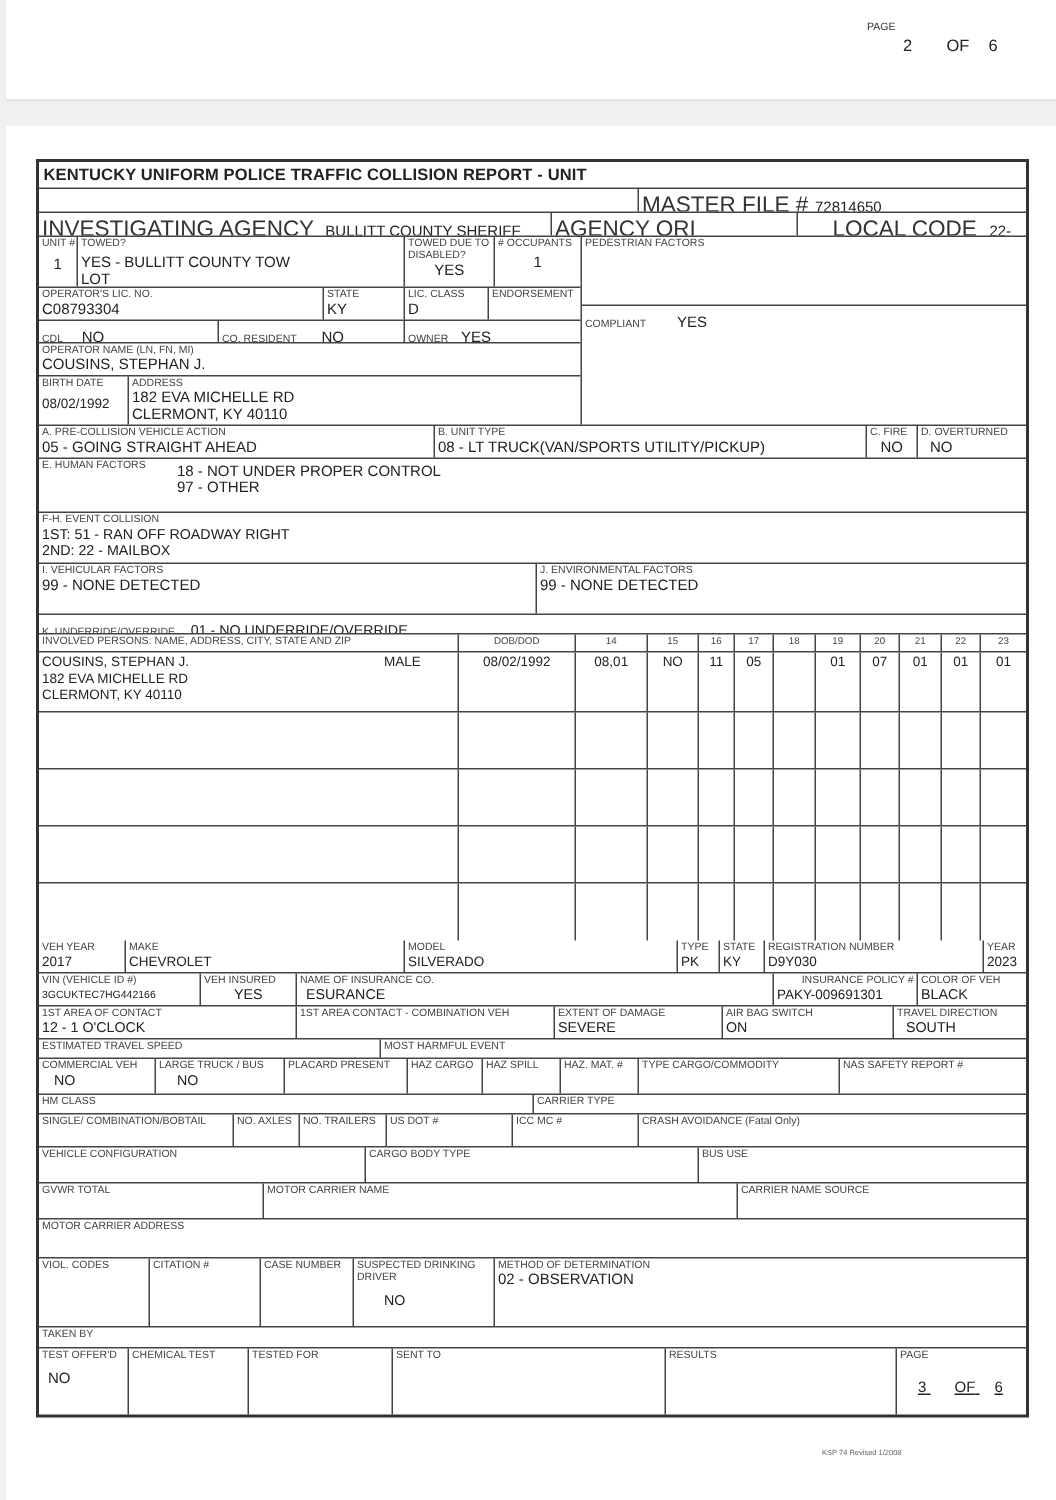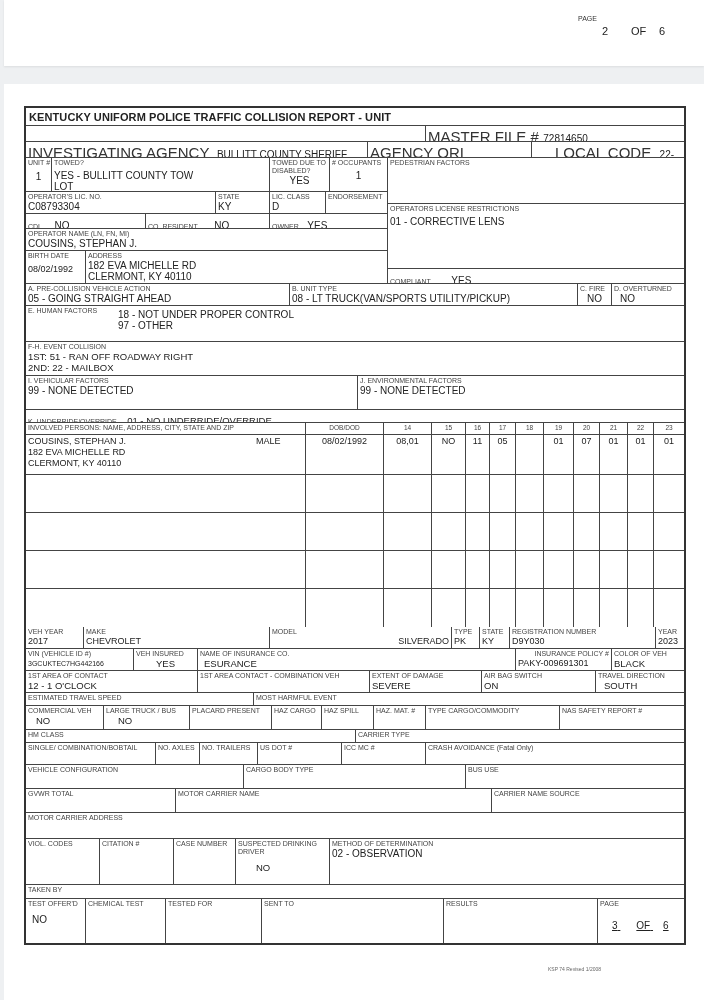--- a/index.html
+++ b/index.html
@@ -133,26 +133,20 @@
         </div>
       </div>
     </div>
     <div style="flex:1; display:flex; flex-direction:column;">
       <div class="row" style="height:46px;">
         <div class="cell" style="width:100%;">
           <span class="lbl">PEDESTRIAN FACTORS</span>
           <span class="val"></span>
         </div>
       </div>
-      <div class="row" style="flex:1;">
-        <div class="cell" style="width:100%;">
-          <span class="lbl">OPERATORS LICENSE RESTRICTIONS</span>
-          <span class="val" style="margin-top:3px;">01 - CORRECTIVE LENS</span>
-        </div>
-      </div>
       <div class="row" style="height:14px;">
         <div class="cell" style="width:100%;">
           <span class="lbl" style="display:inline;">COMPLIANT</span>
           <span class="inline-val" style="margin-left:16px;">YES</span>
         </div>
       </div>
     </div>
   </div>
 
   <div class="row" style="height:22px;">
@@ -474,21 +468,21 @@
     <div class="cell" style="width:58px;">
       <span class="lbl">VEH YEAR</span>
       <span class="val" style="font-size:9px;">2017</span>
     </div>
     <div class="cell" style="width:186px;">
       <span class="lbl">MAKE</span>
       <span class="val" style="font-size:9px;">CHEVROLET</span>
     </div>
     <div class="cell" style="width:182px;">
       <span class="lbl">MODEL</span>
-      <span class="val" style="font-size:9px;text-align:right;">SILVERADO</span>
+      <span class="val" style="font-size:9px;">SILVERADO</span>
     </div>
     <div class="cell" style="width:28px;">
       <span class="lbl">TYPE</span>
       <span class="val" style="font-size:9px;">PK</span>
     </div>
     <div class="cell" style="width:30px;">
       <span class="lbl">STATE</span>
       <span class="val" style="font-size:9px;">KY</span>
     </div>
     <div class="cell" style="width:146px;">

